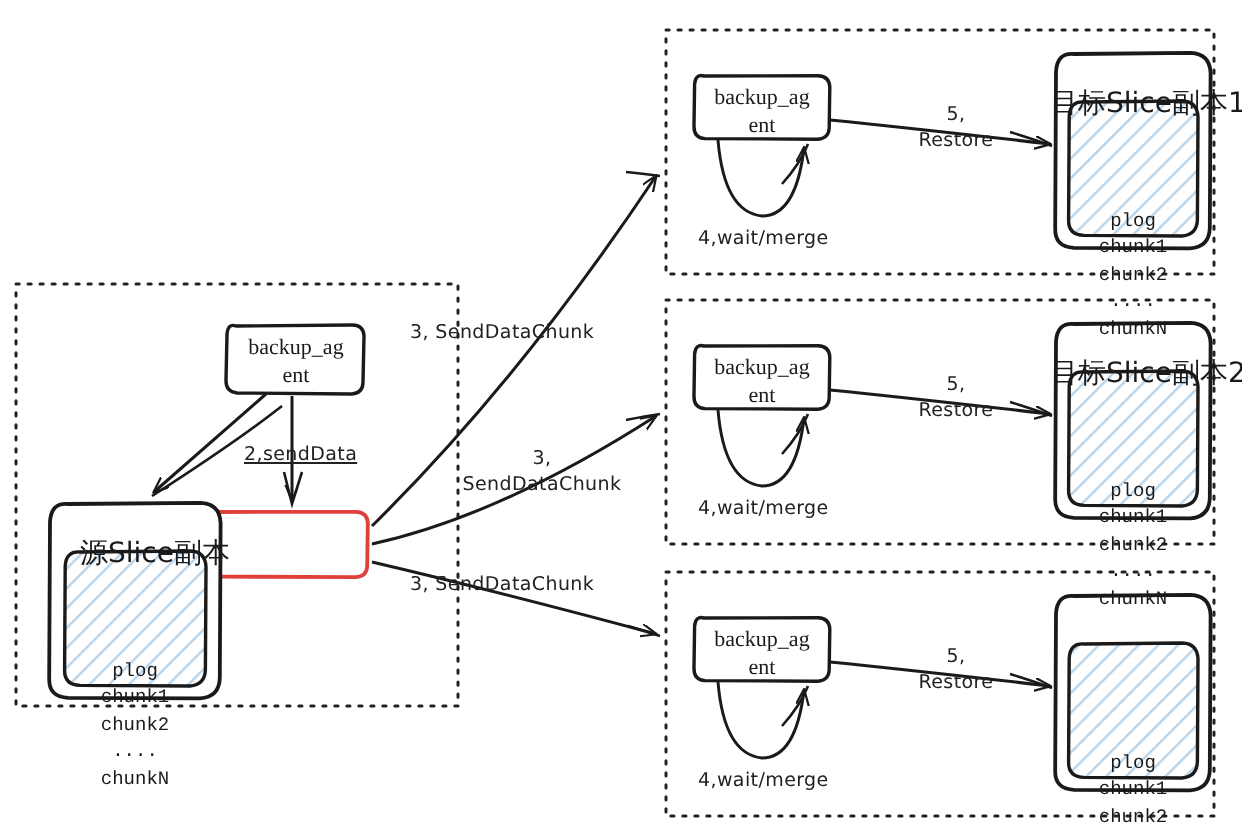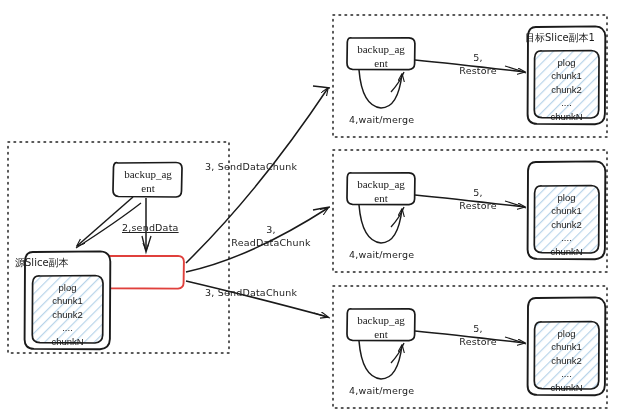--- a/index.html
+++ b/index.html
@@ -42,33 +42,35 @@
     text-align: center;
     line-height: 1.3;
     white-space: pre-line;
   }
   .boxtext.red {
     color: #e0403c;
   }
   .slice-title {
     position: absolute;
     font-family: "DejaVu Sans", sans-serif;
-    font-size: 10px;
+    font-size: 14px;
     color: #1a1a1a;
-    text-align: left;
+    text-align: right;
     white-space: nowrap;
+    margin-top: 12px;
   }
   .chunklist {
     position: absolute;
-    font-family: Liberation Sans, sans-serif;
+    font-family: Liberation Mono, monospace;
     font-size: 9.5px;
     color: #1a1a1a;
     text-align: center;
     line-height: 1.42;
     white-space: pre-line;
+    margin-top: 48px;
   }
 </style>
 </head>
 <body>
 
 <div id="canvas">
 
   <svg class="layer" viewBox="0 0 621 419" xmlns="http://www.w3.org/2000/svg">
     <defs>
       <pattern id="hatch" width="7" height="7" patternTransform="rotate(45)" patternUnits="userSpaceOnUse">
@@ -202,58 +204,59 @@
     <g>
       <path d="M359,341 Q362,377 381,379 Q398,379 402,345" fill="none" stroke="#1a1a1a" stroke-width="1.5" marker-end="url(#ah)"></path>
       <path d="M391,363 Q400,353 404,343" fill="none" stroke="#1a1a1a" stroke-width="1.3"></path>
     </g>
   </svg>
 
   <div class="boxtext" style="left:113px; top:167px; width:70px;">backup_ag
 ent</div>
 
 
-  <div class="slice-title" style="left:15px; top:256px; width:86px;">源Slice副本</div>
+  <div class="slice-title" style="left:29px; top:256px; width:86px;">源Slice副本</div>
   <div class="chunklist" style="left:32px; top:281px; width:71px;">plog
 chunk1
 chunk2
 ....
 chunkN</div>
 
   <div class="boxtext" style="left:347px; top:42px; width:68px;">backup_ag
 ent</div>
   <div class="slice-title" style="left:525px; top:31px; width:82px;">目标Slice副本1</div>
   <div class="chunklist" style="left:534px; top:56px; width:65px;">plog
 chunk1
 chunk2
 ....
 chunkN</div>
 
   <div class="boxtext" style="left:347px; top:177px; width:68px;">backup_ag
 ent</div>
+  <div class="slice-title" style="left:525px; top:166px; width:82px;">目标Slice副本2</div>
   <div class="chunklist" style="left:534px; top:191px; width:65px;">plog
 chunk1
 chunk2
 ....
 chunkN</div>
 
   <div class="boxtext" style="left:347px; top:313px; width:68px;">backup_ag
 ent</div>
   <div class="chunklist" style="left:534px; top:327px; width:65px;">plog
 chunk1
 chunk2
 ....
 chunkN</div>
 
   <div class="lbl" style="left:122px; top:222px;text-decoration:underline;">2,sendData</div>
 
   <div class="lbl" style="left:205px; top:161px;">3,  SendDataChunk</div>
 
   <div class="lbl ctr" style="left:216px; top:224px; width:110px;">3,</div>
-  <div class="lbl ctr" style="left:216px; top:237px; width:110px;">ReadDataChunk</div>
+  <div class="lbl ctr" style="left:216px; top:237px; width:110px;">SendDataChunk</div>
 
   <div class="lbl" style="left:205px; top:287px;">3,  SendDataChunk</div>
 
   <div class="lbl ctr" style="left:448px; top:52px; width:60px;">5,</div>
   <div class="lbl ctr" style="left:448px; top:65px; width:60px;">Restore</div>
 
   <div class="lbl ctr" style="left:448px; top:187px; width:60px;">5,</div>
   <div class="lbl ctr" style="left:448px; top:200px; width:60px;">Restore</div>
 
   <div class="lbl ctr" style="left:448px; top:323px; width:60px;">5,</div>

